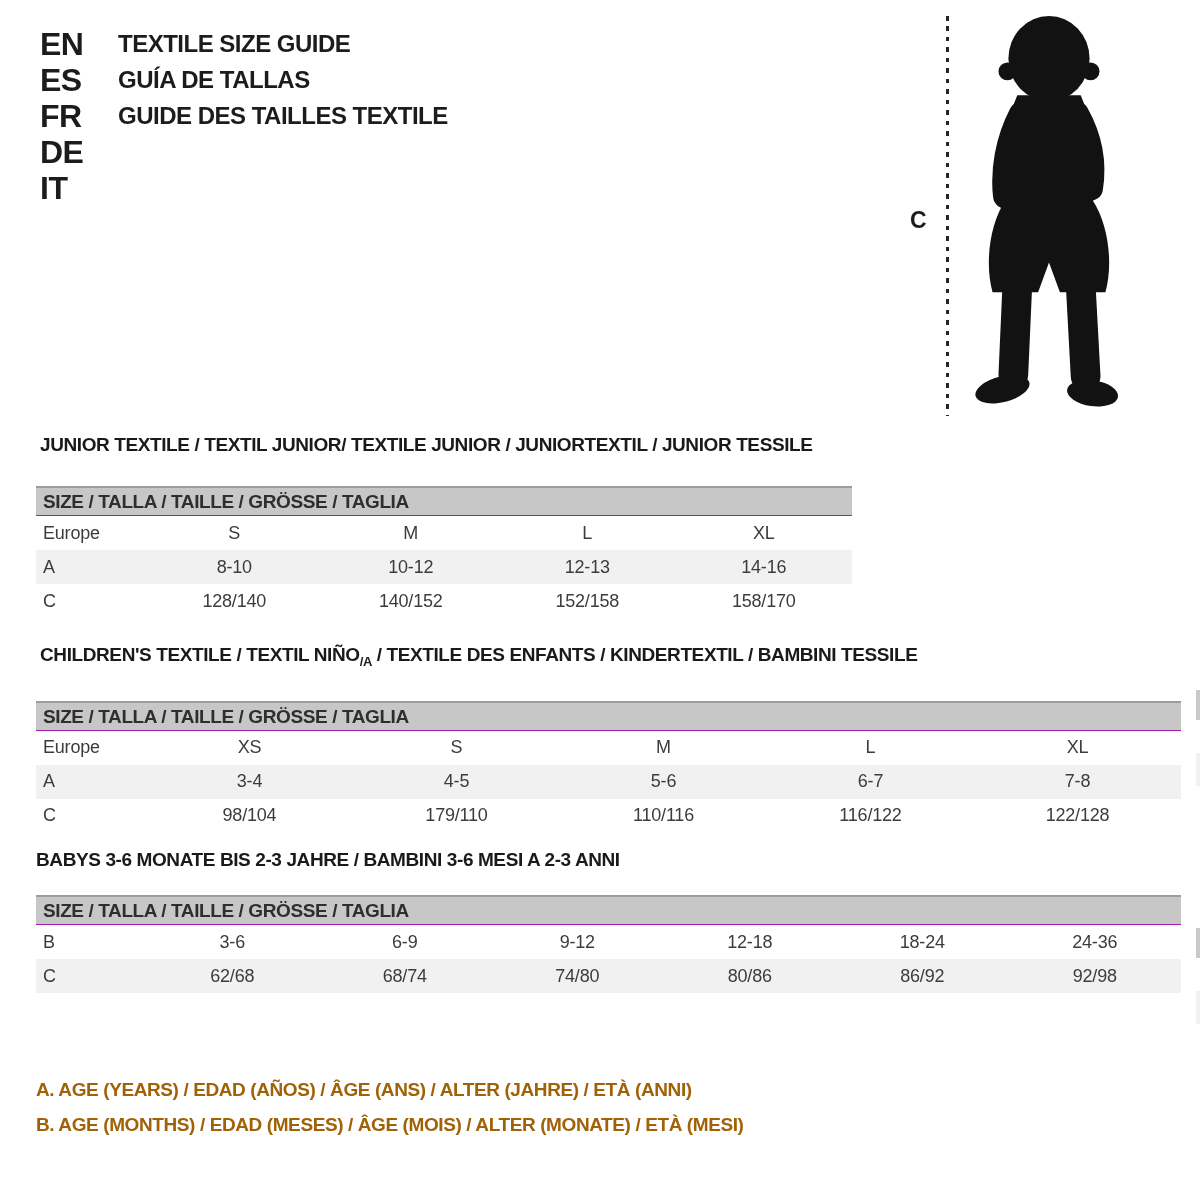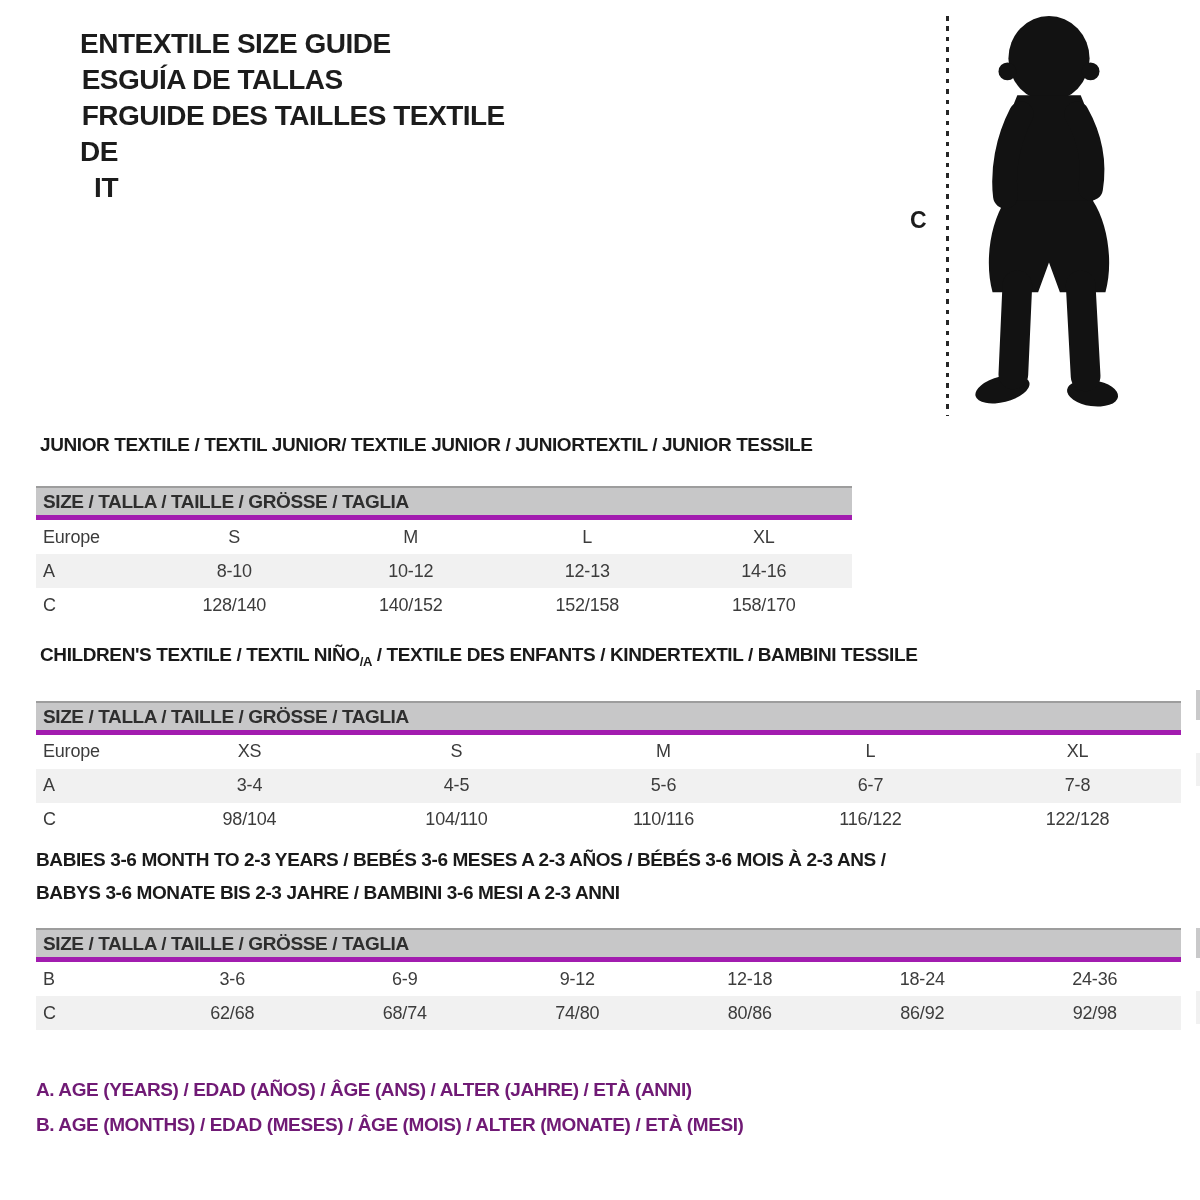--- a/index.html
+++ b/index.html
@@ -2,58 +2,58 @@
 <html><head>
 <meta charset="utf-8">
 <style>
   html,body{margin:0;padding:0;}
   body{background:#ffffff;font-family:"Liberation Sans",sans-serif;}
   .page{position:relative;width:1200px;height:1200px;background:#fff;overflow:hidden;}
 
   
   .lang-block{position:absolute;left:40px;top:26px;}
   .lang-row{display:flex;line-height:36px;}
-  .lang-code{width:78px;font-weight:bold;font-size:28px;color:#1c1c1c;letter-spacing:-0.5px;text-align:right;}
-  .lang-title{font-weight:bold;font-size:28px;color:#1c1c1c;letter-spacing:-0.5px;}
+  .lang-code{width:78px;font-weight:bold;font-size:32px;color:#1c1c1c;letter-spacing:-0.5px;}
+  .lang-title{font-weight:bold;font-size:24px;color:#1c1c1c;letter-spacing:-0.5px;}
 
   
   .dashed-line{position:absolute;left:946px;top:16px;width:3px;height:400px;
     background:repeating-linear-gradient(180deg,#262626 0 4.5px,transparent 4.5px 10.5px);}
   .c-label{position:absolute;left:910px;top:207px;font-weight:bold;font-size:23px;color:#1c1c1c;}
   .baby-svg{position:absolute;left:958px;top:12px;width:182px;height:406px;}
 
   
   .section{position:absolute;}
   .section-heading{margin:4px;font-size:19px;font-weight:bold;color:#1a1a1a;
     letter-spacing:-0.4px;line-height:22px;white-space:nowrap;}
   .heading-sub{font-size:13px;vertical-align:sub;}
   .babies-heading-line{font-size:19px;font-weight:bold;color:#1a1a1a;
     letter-spacing:-0.4px;line-height:33px;white-space:nowrap;}
 
-  .size-bar{background:#c7c7c8;border-top:2px solid #9d9d9d;border-bottom:5px solid #a21caf;
+  .size-bar{background:#c7c7c8;border-top:2px solid #9d9d9d;border-bottom:1px solid #a21caf;
     height:27px;line-height:27px;padding-left:7px;font-weight:bold;font-size:19px;
     color:#2e2e2e;letter-spacing:-0.4px;}
   .mt-junior{margin-top:30px;}
   .mt-children{margin-top:28px;}
   .mt-babies{margin-top:19px;}
 
   .size-table{width:100%;border-collapse:collapse;table-layout:fixed;}
   .size-table td{height:34px;font-size:18px;color:#3c3c3c;text-align:center;
     padding:0;letter-spacing:-0.2px;vertical-align:middle;}
   .size-table td.row-label{text-align:left;padding-left:7px;}
   .col-label{width:110px;}
   .row-shaded td{background:#f1f1f1;}
 
   
   .edge-sliver{position:absolute;left:1196px;width:4px;}
   .sliver-bar{background:#c9c9ca;}
   .sliver-row{background:#f1f1f1;}
 
   .legend{position:absolute;left:36px;top:1072px;}
-  .legend-line{font-size:19px;font-weight:bold;color:#701a75;
+  .legend-line{font-size:19px;font-weight:bold;color:#a16207;
     letter-spacing:-0.4px;line-height:35px;white-space:nowrap;}
 </style>
 </head>
 <body>
 
 <div class="page">
 
   <div class="lang-block">
     <div class="lang-row">
       <span class="lang-code">EN</span>
@@ -159,31 +159,30 @@
           <td class="row-label">A</td>
           <td>3-4</td>
           <td>4-5</td>
           <td>5-6</td>
           <td>6-7</td>
           <td>7-8</td>
         </tr>
         <tr>
           <td class="row-label">C</td>
           <td>98/104</td>
-          <td>104/110</td>
+          <td>179/110</td>
           <td>110/116</td>
           <td>116/122</td>
           <td>122/128</td>
         </tr>
       </tbody>
     </table>
   </div>
 
   <div class="section" style="left:36px;top:843px;width:1145px;">
-    <div class="babies-heading-line">BABIES 3-6 MONTH TO 2-3 YEARS / BEBÉS 3-6 MESES A 2-3 AÑOS / BÉBÉS 3-6 MOIS À 2-3 ANS /</div>
     <div class="babies-heading-line">BABYS 3-6 MONATE BIS 2-3 JAHRE / BAMBINI 3-6 MESI A 2-3 ANNI</div>
     <div class="size-bar mt-babies">SIZE / TALLA / TAILLE / GRÖSSE / TAGLIA</div>
     <table class="size-table">
       <colgroup>
           <col class="col-label">
           <col>
           <col>
           <col>
           <col>
           <col>

